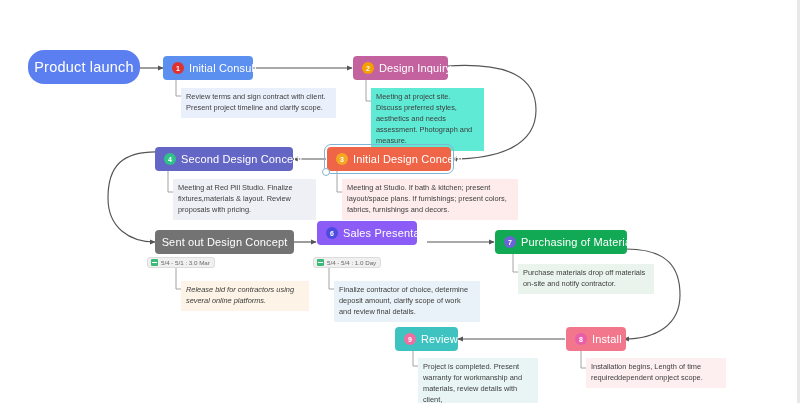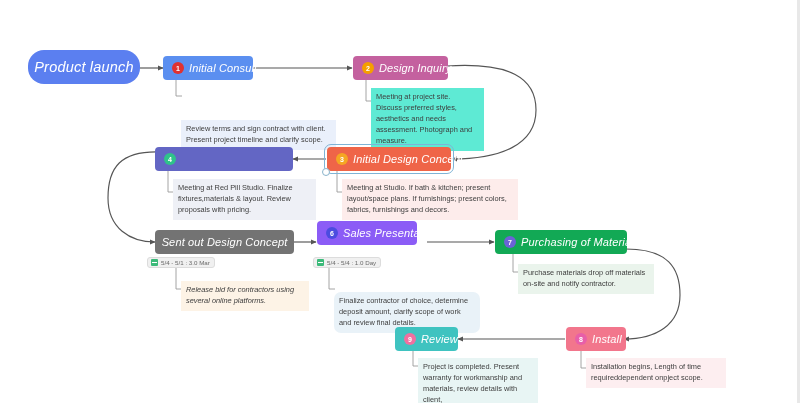--- a/index.html
+++ b/index.html
@@ -58,21 +58,20 @@
     font-size: 7px;
     line-height: 1;
     font-weight: bold;
     color: #ffffff;
     flex: 0 0 auto;
     margin-right: 5px;
   }
   .node-label {
     font-size: 11px;
     letter-spacing: 0.15px;
-    font-style: italic;
   }
   .node.root .node-label {
     font-size: 14.5px;
     letter-spacing: 0.2px;
   }
   .node.selected {
     outline: 1px solid #7fb4d6;
     outline-offset: 2px;
   }
   .sel-handle {
@@ -174,30 +173,31 @@
   </svg>
 
   <div class="node root" style="left: 28px; top: 50px; width: 112px; height: 34px; background: rgb(91, 127, 240);">
     <span class="node-label">Product launch</span>
   </div>
 
   <div class="node" style="left: 163px; top: 56px; width: 90px; height: 24px; padding: 0px 9px; background: rgb(91, 143, 240);">
     <span class="node-badge" style="background: rgb(224, 49, 49);">1</span>
     <span class="node-label">Initial Consult</span>
   </div>
-  <div class="note" style="left: 181px; top: 88px; width: 155px; background: rgb(234, 240, 251); margin-top: 32px;">Review terms and sign contract with client. Present project timeline and clarify scope.</div>
+  <div class="note" style="left: 181px; top: 88px; width: 155px; background: rgb(234, 240, 251);">Review terms and sign contract with client. Present project timeline and clarify scope.</div>
 
   <div class="node" style="left: 353px; top: 56px; width: 95px; height: 24px; padding: 0px 9px; background: rgb(196, 97, 159);">
     <span class="node-badge" style="background: rgb(245, 159, 0);">2</span>
     <span class="node-label">Design Inquiry</span>
   </div>
   <div class="note" style="left: 371px; top: 88px; width: 113px; background: #5eead4;">Meeting at project site. Discuss preferred styles, aesthetics and needs assessment. Photograph and measure.</div>
 
   <div class="node" style="left: 155px; top: 147px; width: 138px; height: 24px; padding: 0px 9px; background: rgb(99, 102, 196);">
     <span class="node-badge" style="background: rgb(47, 195, 138);">4</span>
+    <span class="node-label">Second Design Concept</span>
   </div>
   <div class="note" style="left: 173px; top: 179px; width: 143px; background: rgb(238, 240, 246);">Meeting at Red Pill Studio. Finalize fixtures,materials &amp; layout. Review proposals with pricing.</div>
 
   <div class="node selected" style="left: 327px; top: 147px; width: 124px; height: 24px; padding: 0px 9px; background: rgb(239, 101, 72);">
     <span class="node-badge" style="background: rgb(245, 166, 35);">3</span>
     <span class="node-label">Initial Design Concept</span>
     <span class="sel-handle"></span>
   </div>
   <div class="note" style="left: 342px; top: 179px; width: 176px; background: rgb(253, 236, 235);">Meeting at Studio. If bath &amp; kitchen; present layout/space plans. If furnishings; present colors, fabrics, furnishings and decors.</div>
 
@@ -211,21 +211,21 @@
   <div class="note" style="left: 181px; top: 281px; width: 128px; background: rgb(253, 243, 230); font-style: italic;">Release bid for contractors using several online platforms.</div>
 
   <div class="node" style="left: 317px; top: 221px; width: 100px; height: 24px; padding: 0px 9px; background: #8b5cf6;">
     <span class="node-badge" style="background: rgb(76, 76, 224);">6</span>
     <span class="node-label">Sales Presentation</span>
   </div>
   <div class="date-badge" style="left:313px; top:257px;">
     <span class="cal-icon"></span>
     <span>5/4 - 5/4 : 1.0 Day</span>
   </div>
-  <div class="note" style="left: 334px; top: 292px; width: 146px; background: rgb(233, 242, 248); border-radius: 7px;">Finalize contractor of choice, determine deposit amount, clarify scope of work and review final details.</div>
+  <div class="note" style="left: 334px; top: 281px; width: 146px; background: rgb(233, 242, 248);">Finalize contractor of choice, determine deposit amount, clarify scope of work and review final details.</div>
 
   <div class="node" style="left: 495px; top: 230px; width: 132px; height: 24px; padding: 0px 9px; background: rgb(18, 169, 85); align-items: center;">
     <span class="node-badge" style="background: rgb(107, 99, 214);">7</span>
     <span class="node-label">Purchasing of Materials</span>
   </div>
   <div class="note" style="left: 518px; top: 264px; width: 136px; background: rgb(234, 244, 236);">Purchase materials drop off materials on-site and notify contractor.</div>
 
   <div class="node" style="left: 395px; top: 327px; width: 63px; height: 24px; padding: 0px 9px; background: rgb(63, 195, 192);">
     <span class="node-badge" style="background: rgb(240, 111, 160);">9</span>
     <span class="node-label">Review</span>

